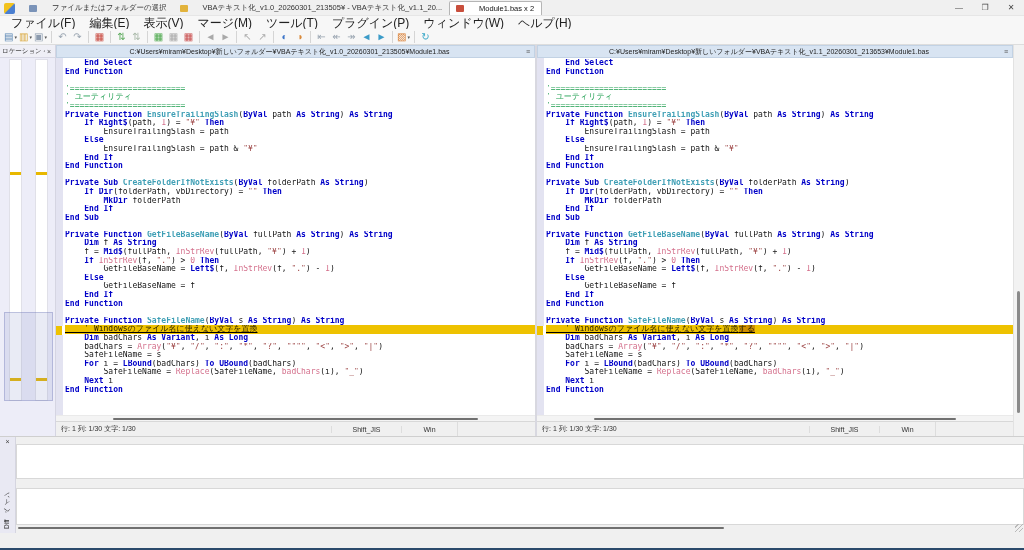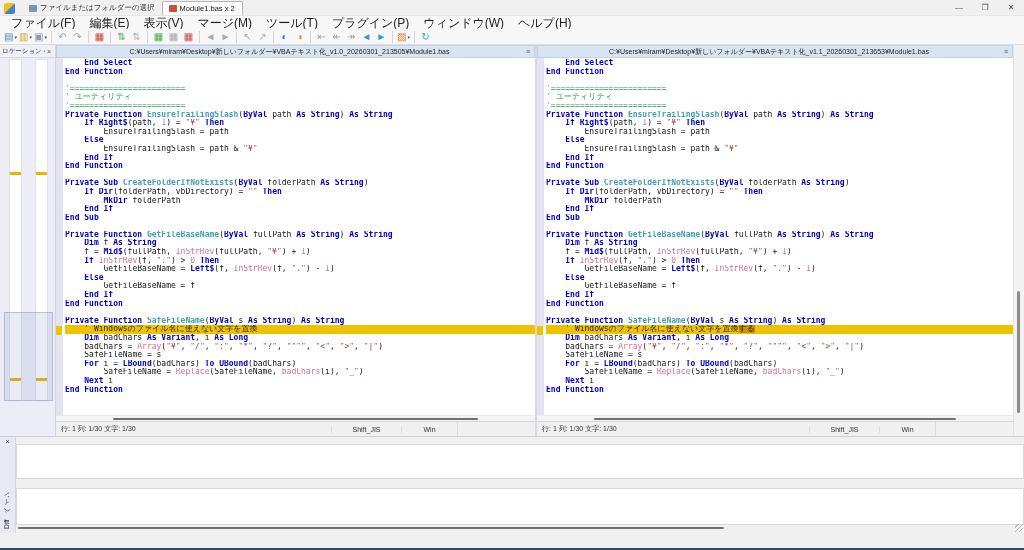--- a/index.html
+++ b/index.html
@@ -4,21 +4,21 @@
 <style>
   * { margin:0; padding:0; box-sizing:border-box; }
   html,body { width:1024px; height:550px; overflow:hidden;
     font-family:"Liberation Sans", sans-serif; background:#F0F0F0; }
   .app { width:1024px; height:550px; display:flex; flex-direction:column; border-bottom:2px solid #2B4A6B; }
 
   
   .titlebar { height:15px; background:#F0F0F0; display:flex; align-items:flex-end; position:relative; }
   .appicon { width:11px; height:11px; margin:0 8px 1px 4px;
     background:linear-gradient(135deg,#F2C21C 48%,#4A7FD0 52%); border-radius:2px; }
-  .tab { display:flex; align-items:center; gap:3px; padding:1px 7px 1px 6px; height:14px;
+  .tab { display:flex; align-items:center; gap:15px; padding:1px 7px 1px 6px; height:14px;
     font-size:7.5px; color:#333; white-space:nowrap;justify-content:center; }
   .tab .ticn { width:8px; height:7px; border-radius:1px; }
   .tab.active { background:#FFFFFF; border:1px solid #B5B5B5; border-bottom:none; border-radius:2px 2px 0 0; color:#111; }
   .wincontrols { position:absolute; right:0; top:0; height:15px; display:flex; }
   .winbtn { width:26px; height:15px; display:flex; align-items:center; justify-content:center;
     font-size:8px; color:#444; }
 
   
   .menubar { height:14px; background:#F7F7F7; display:flex; align-items:center; padding-left:4px;
     border-top:1px solid #E6E6E6; }
@@ -56,21 +56,21 @@
   .splitter { width:2px; background:#D8D8E0; }
   .pane-header { height:13px; background:#D8E4F2; border:1px solid #C2D2E4; display:flex; align-items:center; }
   .pane-header .path { flex:1; text-align:center; font-size:7px; color:#222; white-space:nowrap; overflow:hidden; }
   .pane-header .burger { width:12px; font-size:7px; color:#555; text-align:center; }
   .codearea { height:357px; position:relative; overflow:hidden; background:#FFFFFF; }
   .gutter { position:absolute; left:0; top:0; width:7px; height:100%; background:#E3E3F1; }
   .gutmark { position:absolute; left:0; width:7px; height:9px; background:#EEC200; border-right:1px solid #FFF; }
   .code { position:absolute; left:9px; top:1px; right:0; font-family:"DejaVu Sans Mono", monospace;
     font-size:8px; line-height:8.6px; }
   .line { height:8.6px; white-space:pre; overflow:hidden; }
-  .line.hl { background:#EEC200; }
+  .line.hl { background:#EEC200;text-decoration:underline; }
   .line.hl span { color:#2A2000; }
   .seg-t { color:#141414; }
   .seg-k { color:#0000C8; font-weight:bold; }
   .seg-f { color:#3F9FB5; font-weight:bold; }
   .seg-p { color:#D4708C; }
   .seg-n { color:#D4708C; }
   .seg-s { color:#9C4343; }
   .seg-c { color:#1E9E50; }
   .seg-w { background:#CE8F00; color:#201800; }
   .pane-hscroll { height:6px; background:#F4F4F4; position:relative; border-top:1px solid #EAEAEA; }
@@ -113,20 +113,24 @@
 
 <div class="app">
 
   <div class="titlebar">
     <div class="appicon"></div>
     <div style="display:flex;align-items:flex-end;" id="tabs">
         <div class="tab">
           <span class="ticn" style="background: rgb(122, 147, 184);"></span>
           <span>ファイルまたはフォルダーの選択</span>
         </div>
+        <div class="tab">
+          <span class="ticn" style="background: rgb(226, 179, 60);"></span>
+          <span>VBAテキスト化_v1.0_20260301_213505¥ - VBAテキスト化_v1.1_20...</span>
+        </div>
         <div class="tab active">
           <span class="ticn" style="background: rgb(201, 79, 61);"></span>
           <span>Module1.bas x 2</span>
         </div>
       </div>
     <div class="wincontrols" id="wincontrols">
         <div class="winbtn">—</div>
         <div class="winbtn">❐</div>
         <div class="winbtn">✕</div>
       </div>

